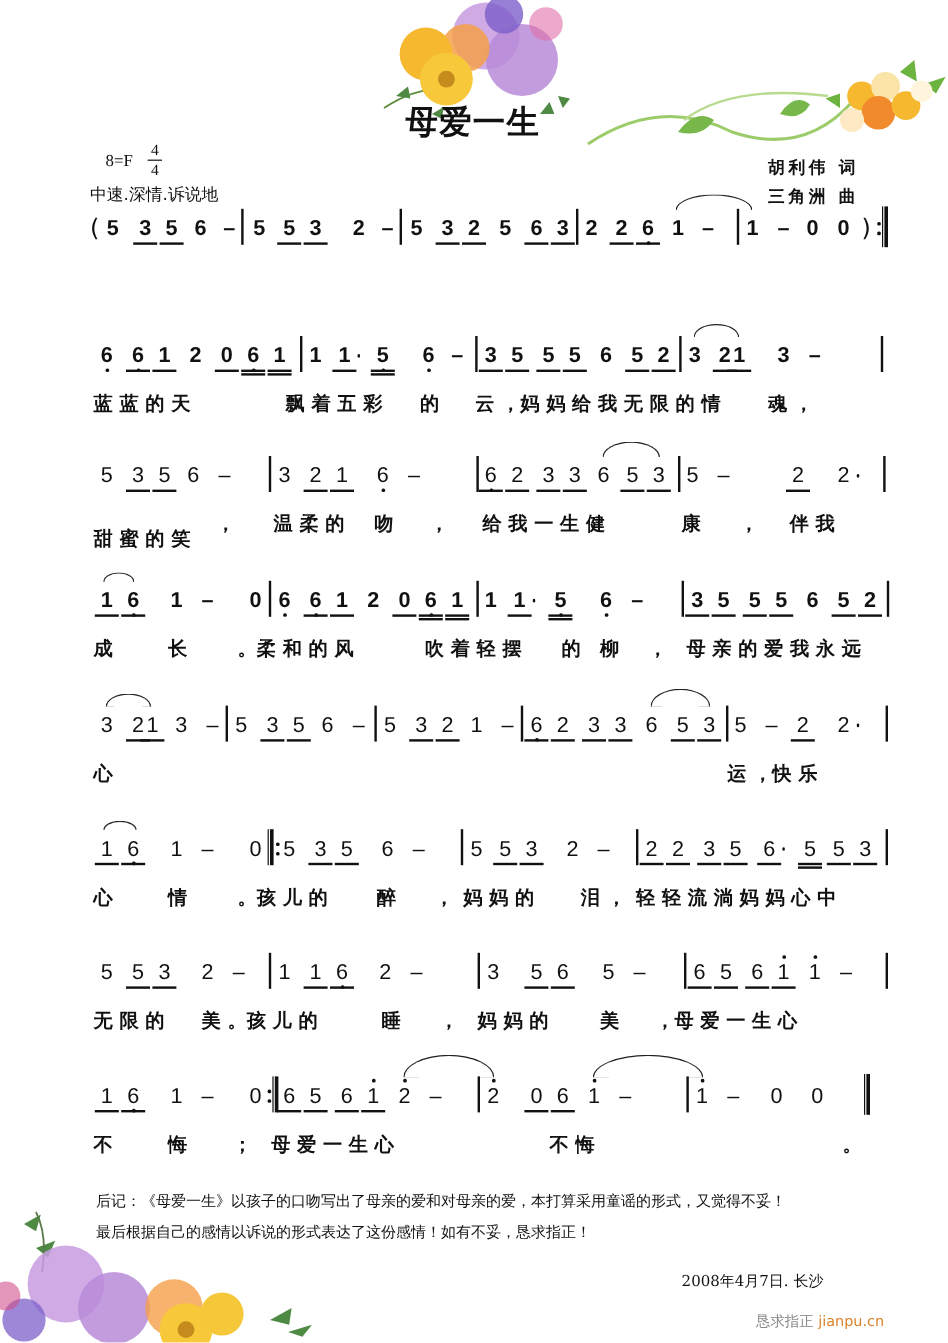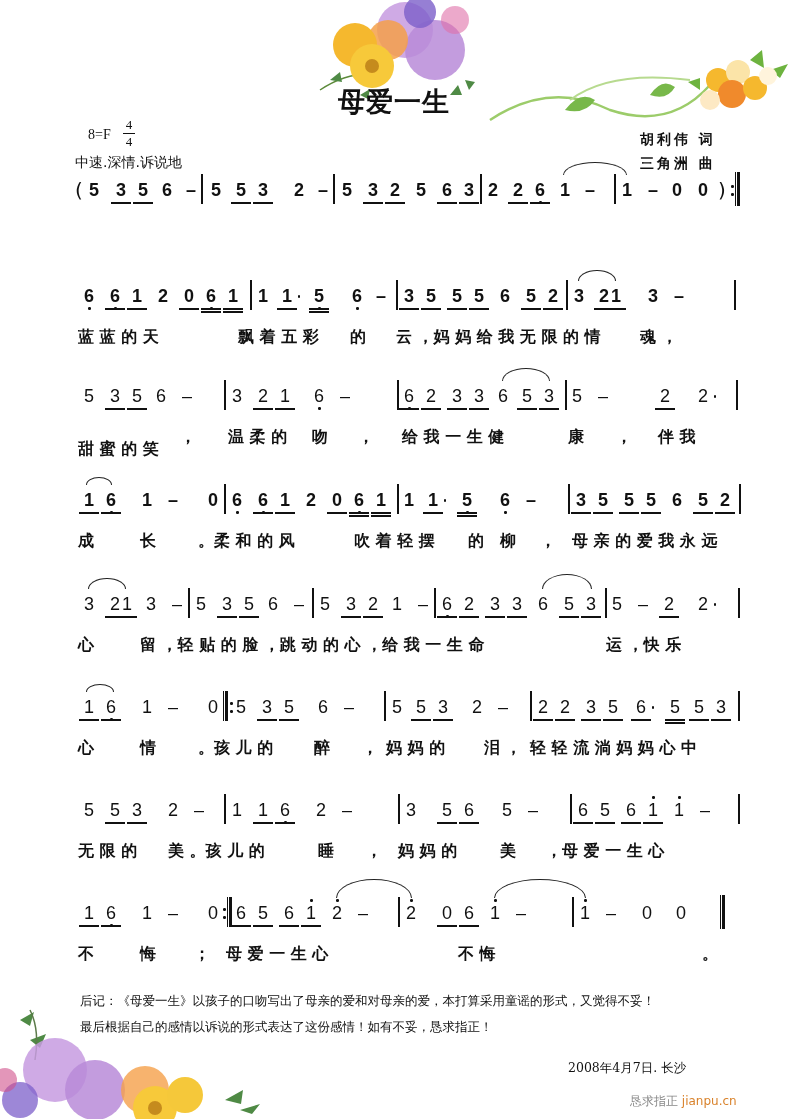--- a/index.html
+++ b/index.html
@@ -592,21 +592,20 @@
         </div>
         <div class="ul" style="left: 659px; width: 20px; top: 22px;"></div>
         <div class="tok" style="left: 696px; top: 0px; font-weight: normal;">
           <span class="d">2</span>
           <div class="aug"></div>
         </div>
         <div class="bar" style="left: 738px; top: -6px; height: 30px;"></div>
         <div class="tie" style="left: 88px; width: 36px; top: -16px; height: 10px;"></div>
         <div class="tie" style="left: 542px; width: 48px; top: -20px; height: 14px;"></div>
         <div class="lyric" style="left: 78px; top: 42px;">心</div>
-        <div class="lyric" style="left: 140px; top: 42px;">留 ，轻 贴 的 脸 ，跳 动 的 心 ，给 我 一 生 命</div>
         <div class="lyric" style="left: 606px; top: 42px;">运 ，快  乐</div>
       </div>
       <div class="row" style="top: 697px; height: 70px;">
         <div class="tok" style="left: 82px; top: 0px; font-weight: normal;">
           <span class="d">1</span>
         </div>
         <div class="ul" style="left: 79px; width: 20px; top: 22px;"></div>
         <div class="tok" style="left: 104px; top: 0px; font-weight: normal;">
           <span class="d">6</span>
           <div class="dot-b"></div>

